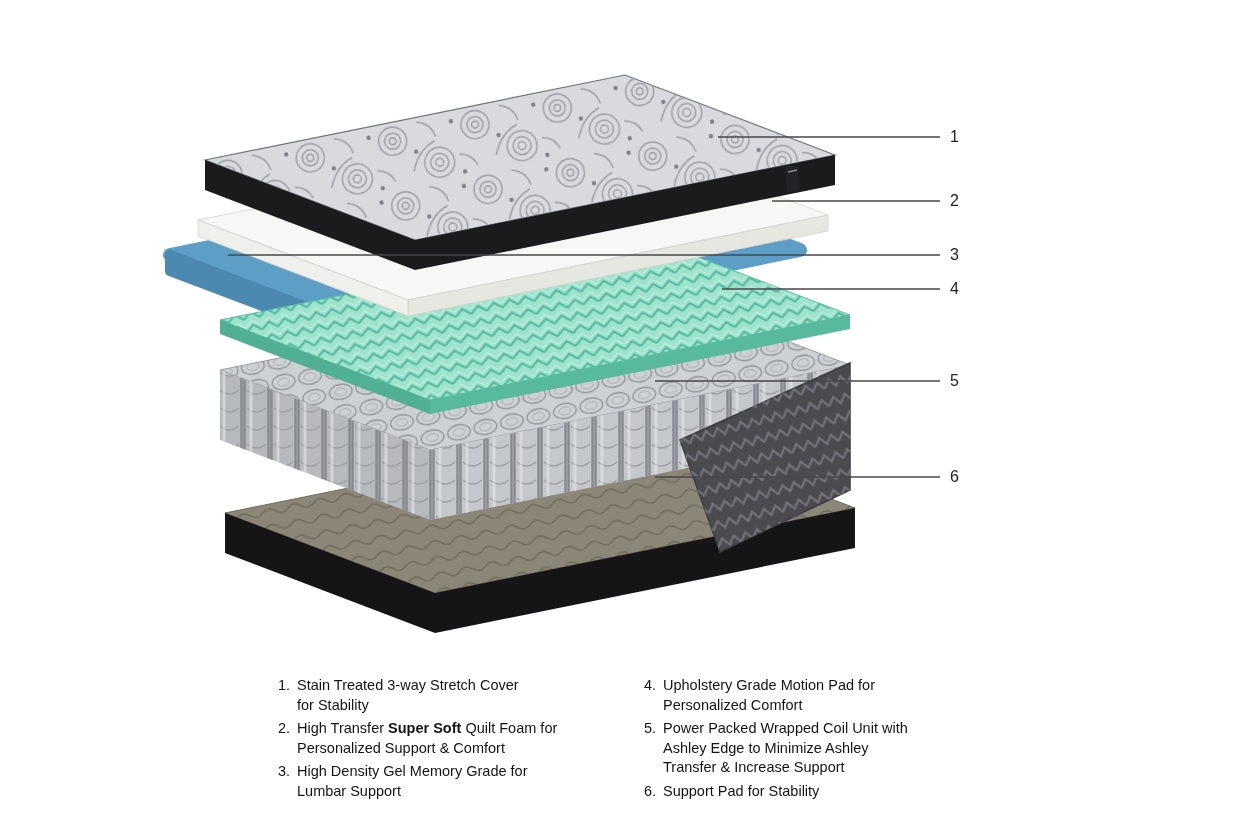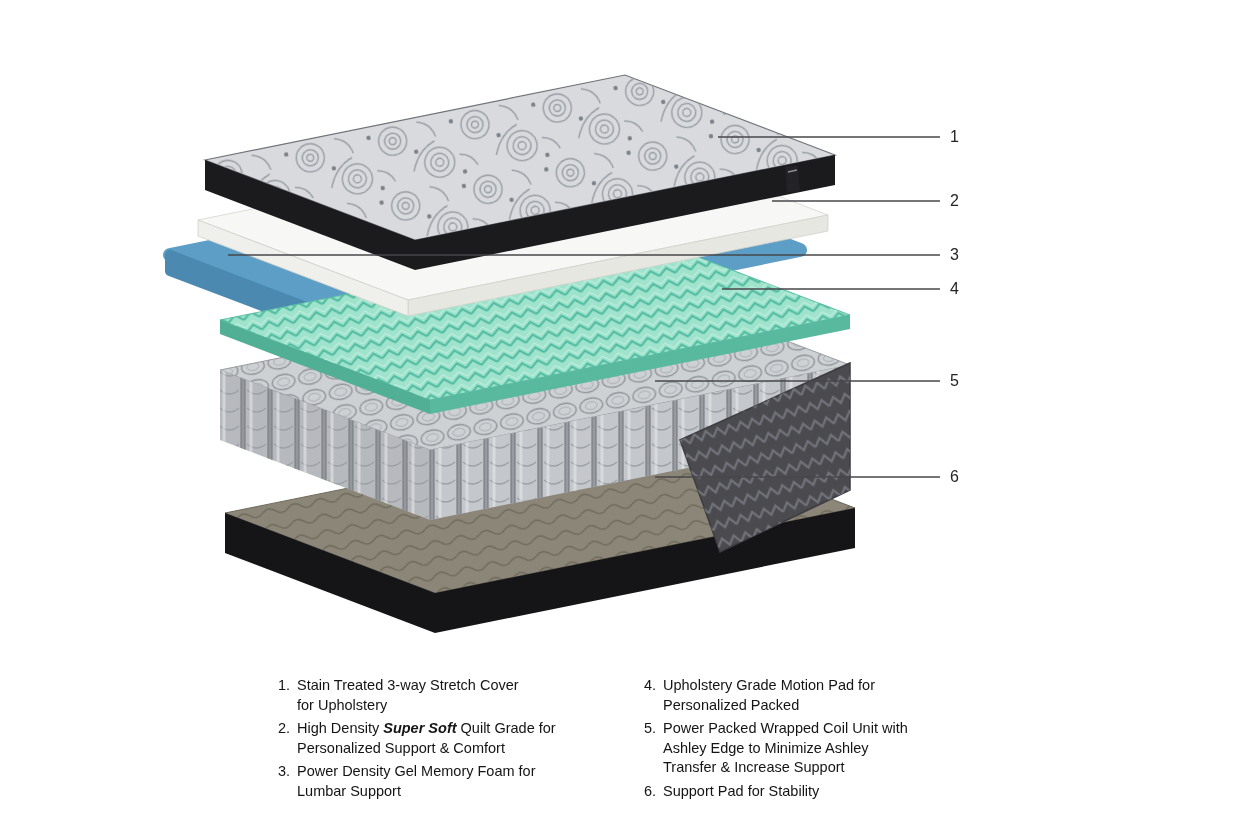--- a/index.html
+++ b/index.html
@@ -8,21 +8,21 @@
     font-family:"Liberation Sans", sans-serif;color:#1a1a1a;
   }
   .stage{position:absolute;left:0;top:0;width:1260px;height:840px;}
   svg{display:block;}
   .legend-col{position:absolute;font-size:14.5px;line-height:19.5px;color:#141414;}
   .legend-col-left{left:272px;top:676px;width:350px;}
   .legend-col-right{left:638px;top:676px;width:340px;}
   .legend-item{display:flex;gap:7px;margin-bottom:4px;}
   .legend-num{flex:0 0 18px;text-align:right;}
   .legend-text{flex:1;}
-  .legend-text .b{font-weight:bold;font-style:italic;}
+  .legend-text .b{font-weight:bold;}
 </style>
 </head>
 <body>
 
 <div class="stage">
   <svg width="1260" height="840" viewBox="0 0 1260 840">
     <defs>
       <pattern id="pat-quilt" width="84" height="66" patternUnits="userSpaceOnUse" patternTransform="rotate(-11.4)">
         <g fill="none" stroke="#989da3" stroke-width="1.4">
           <circle cx="21" cy="18" r="14"></circle>
@@ -135,35 +135,35 @@
         <text x="950" y="482" fill="#242428">6</text>
       </g>
     </g>
   </svg>
 </div>
 
 <div>
   <div class="legend-col legend-col-left">
       <div class="legend-item">
         <span class="legend-num">1.</span>
-        <span class="legend-text"><span>Stain Treated 3-way Stretch Cover</span><br><span>for Upholstery</span></span>
+        <span class="legend-text"><span>Stain Treated 3-way Stretch Cover</span><br><span>for Stability</span></span>
       </div>
       <div class="legend-item">
         <span class="legend-num">2.</span>
-        <span class="legend-text"><span>High Density </span><span class="b">Super Soft</span><span> Quilt Grade for</span><br><span>Personalized Support &amp; Comfort</span></span>
+        <span class="legend-text"><span>High Transfer </span><span class="b">Super Soft</span><span> Quilt Foam for</span><br><span>Personalized Support &amp; Comfort</span></span>
       </div>
       <div class="legend-item">
         <span class="legend-num">3.</span>
-        <span class="legend-text"><span>Power Density Gel Memory Foam for</span><br><span>Lumbar Support</span></span>
+        <span class="legend-text"><span>High Density Gel Memory Grade for</span><br><span>Lumbar Support</span></span>
       </div>
     </div>
   <div class="legend-col legend-col-right">
       <div class="legend-item">
         <span class="legend-num">4.</span>
-        <span class="legend-text"><span>Upholstery Grade Motion Pad for</span><br><span>Personalized Packed</span></span>
+        <span class="legend-text"><span>Upholstery Grade Motion Pad for</span><br><span>Personalized Comfort</span></span>
       </div>
       <div class="legend-item">
         <span class="legend-num">5.</span>
         <span class="legend-text"><span>Power Packed Wrapped Coil Unit with</span><br><span>Ashley Edge to Minimize Ashley</span><br><span>Transfer &amp; Increase Support</span></span>
       </div>
       <div class="legend-item">
         <span class="legend-num">6.</span>
         <span class="legend-text"><span>Support Pad for Stability</span></span>
       </div>
     </div>

